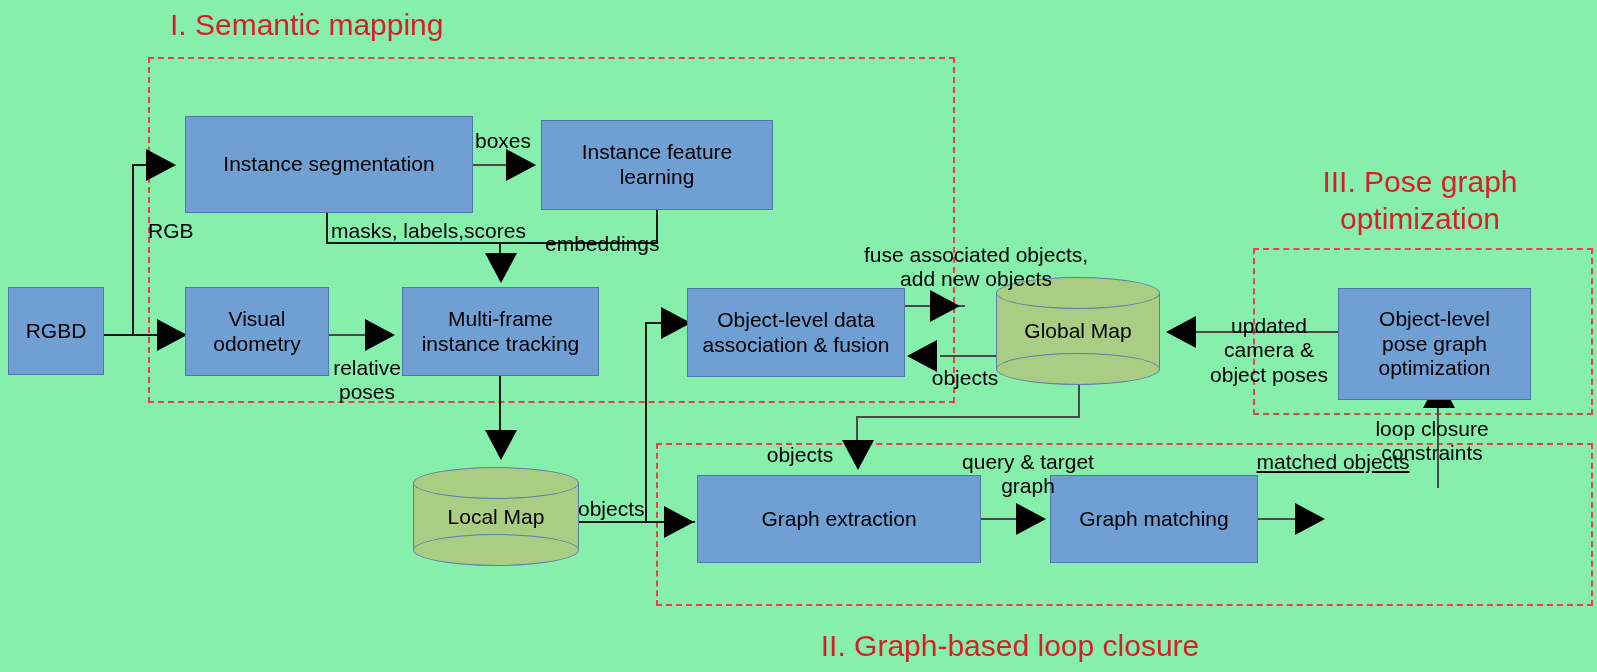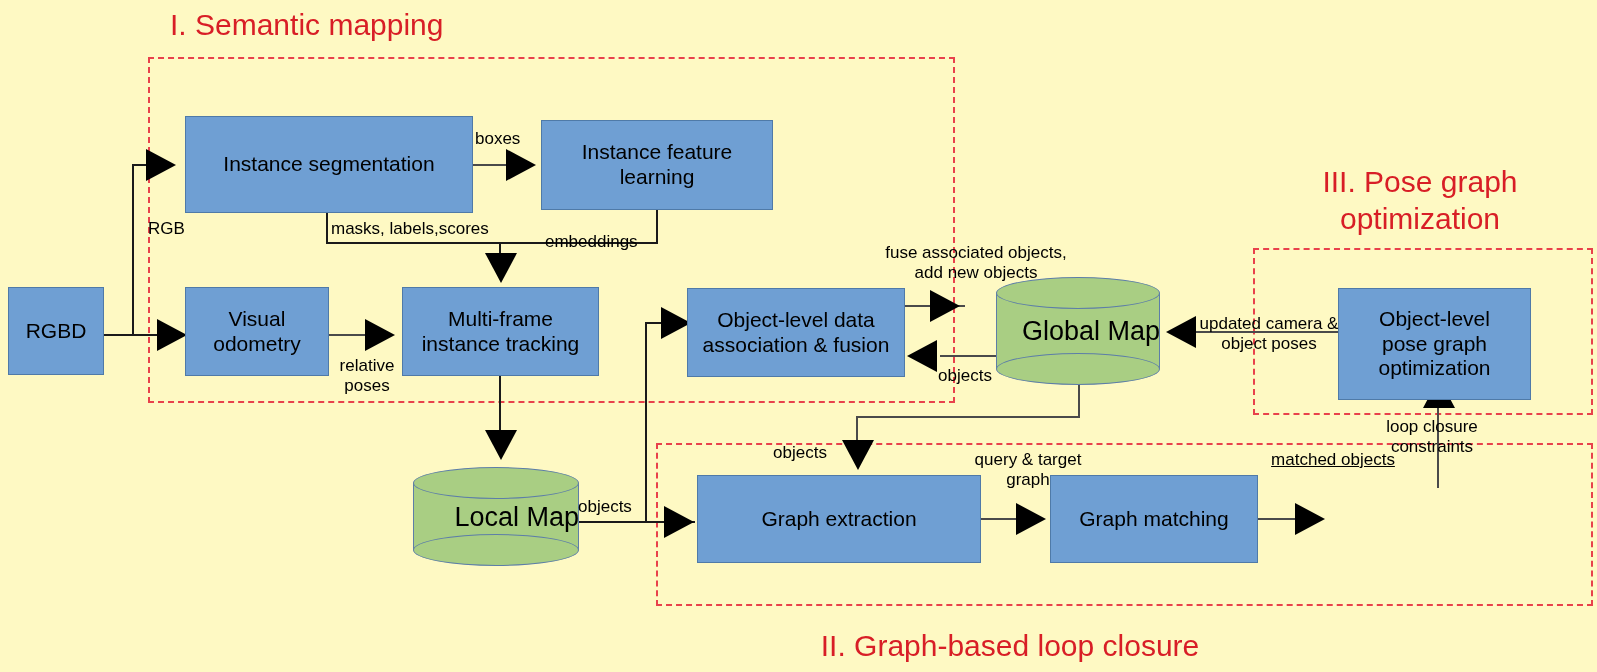--- a/index.html
+++ b/index.html
@@ -4,21 +4,21 @@
 <style>
   html, body {
     margin: 0;
     padding: 0;
     background: #ffffff;
   }
   #canvas {
     position: relative;
     width: 1597px;
     height: 672px;
-    background: #fef9c3;
+    background: #86efac;
     font-family: "Liberation Sans", sans-serif;
     overflow: hidden;
   }
   
   .section-title {
     position: absolute;
     color: #D81E26;
     font-size: 30px;
     line-height: 1.24;
     white-space: pre-line;
@@ -73,29 +73,29 @@
     box-sizing: border-box;
   }
   .cyl .top { top: 0; }
   .cyl .bot { bottom: 0; }
   .cyl .cap-label {
     position: absolute;
     left: 0;
     right: 0;
     top: 50%;
     transform: translateY(-50%);
-    text-align: right;
-    font-size: 27px;
+    text-align: center;
+    font-size: 21px;
     color: #000;
     z-index: 3;
   }
   
   .elabel {
     position: absolute;
-    font-size: 17px;
+    font-size: 21px;
     color: #000;
     line-height: 1.16;
     white-space: pre-line;
     text-align: center;
   }
   .elabel.left { text-align: left; }
   
   .ln {
     position: absolute;
     background: #4a4a4a;

